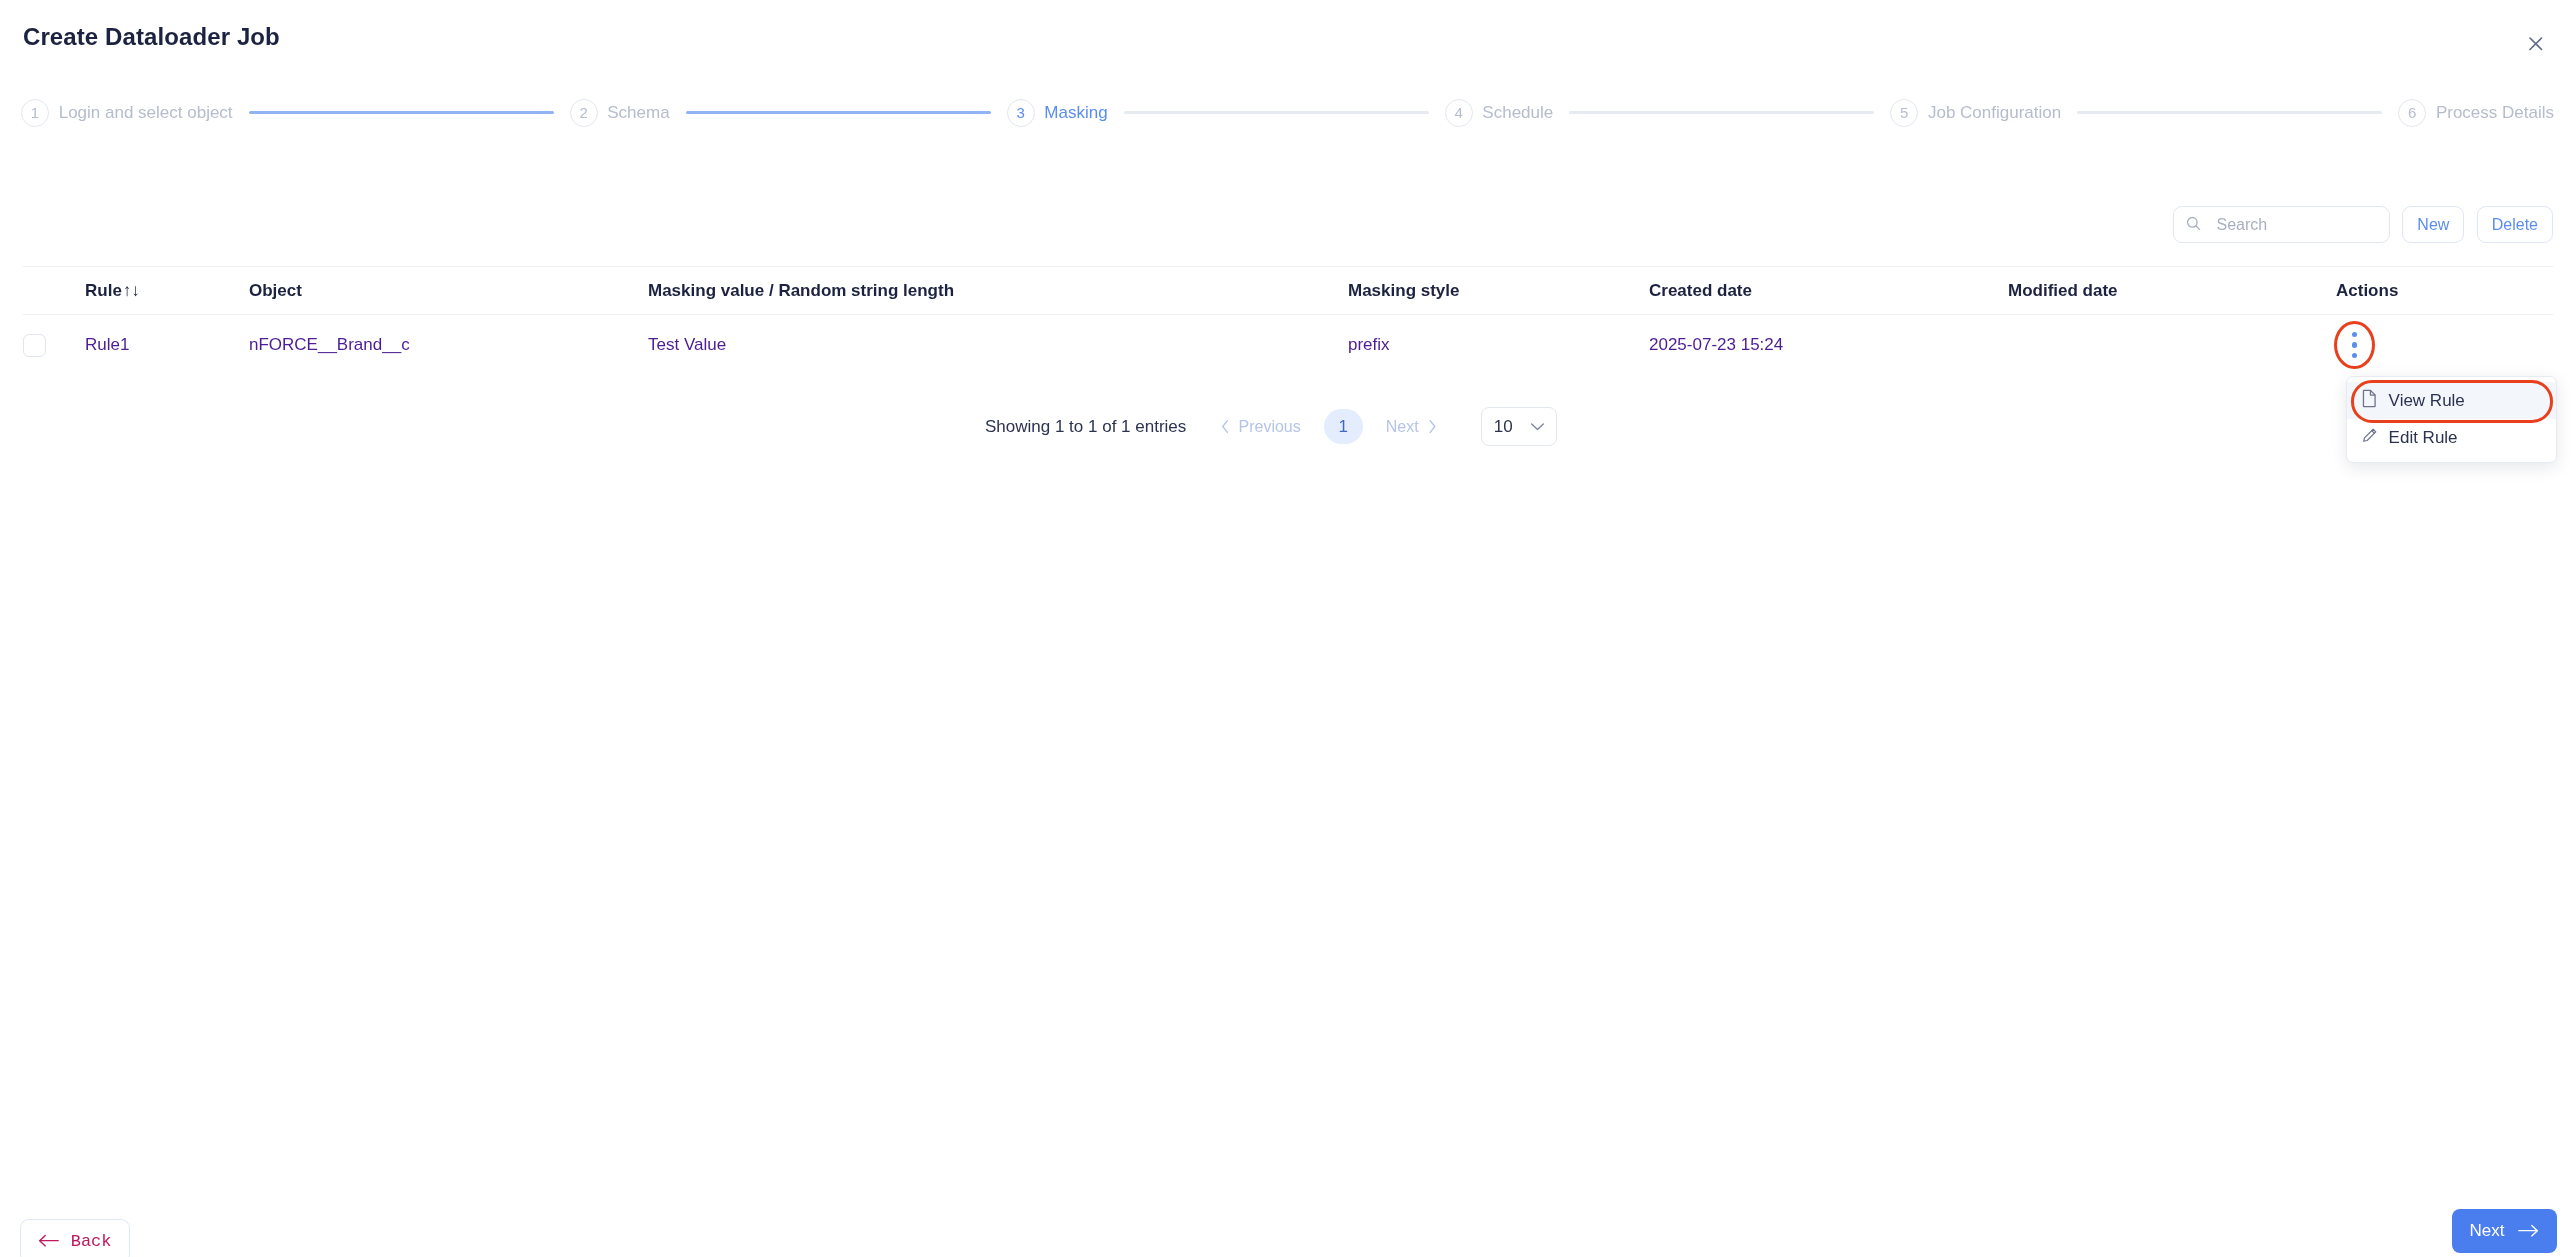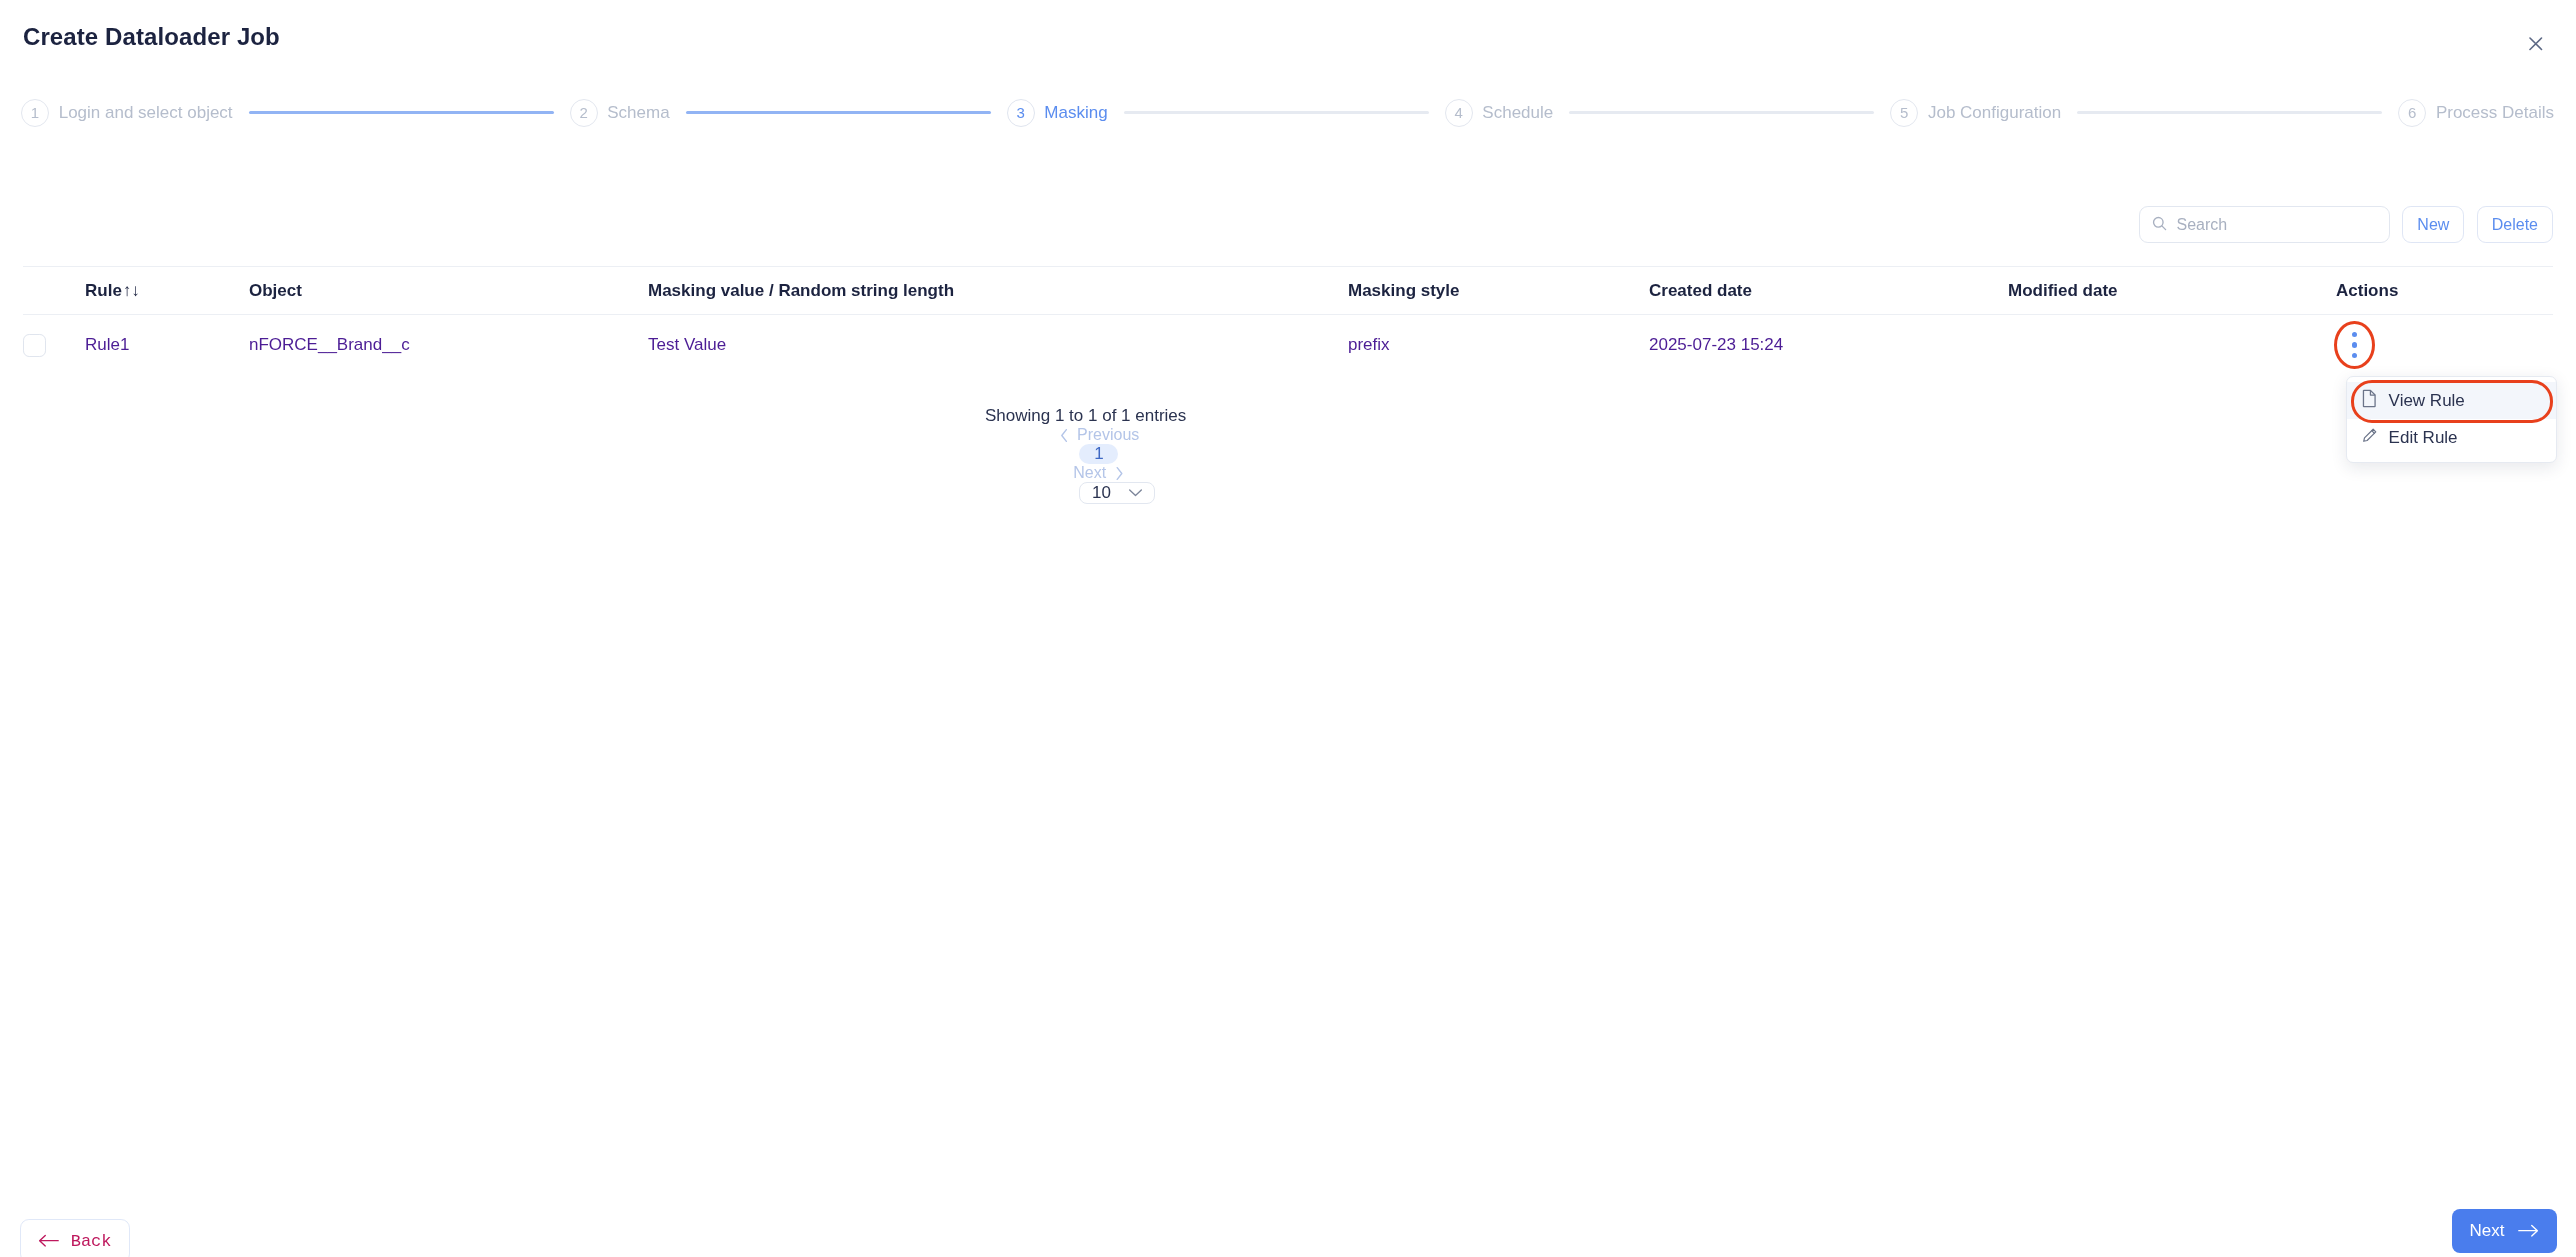--- a/index.html
+++ b/index.html
@@ -92,29 +92,29 @@
   
   .toolbar {
     position: absolute;
     top: 206px;
     right: 23px;
     display: flex;
     align-items: center;
     gap: 12.4px;
   }
   .search-box {
-    width: 251px;
+    width: 217px;
     height: 37px;
     border: 1.2px solid #e2e7f0;
     border-radius: 8.9px;
     display: flex;
     align-items: center;
     padding: 0 10.6px;
     background: #fff;
-    gap: 7px;
+    gap: 13px;
   }
   .search-box svg { flex: 0 0 auto; color: #a8b0c0; }
   .search-input {
     border: none;
     outline: none;
     font-size: 16px;
     color: #2a3352;
     font-family: "Liberation Sans", sans-serif;
     width: 100%;
     background: transparent;
@@ -238,21 +238,20 @@
 
   
   .pagination {
     position: absolute;
     top: 406px;
     left: 985px;
     display: flex;
     align-items: center;
     gap: 0;
     height: 41px;
-    flex-direction: column;
   }
   .pag-info {
     font-size: 17px;
     color: #2b3350;
     margin-right: 26.6px;
     white-space: nowrap;
   }
   .pag-prev, .pag-next {
     display: flex; align-items: center; gap: 8px;
     font-size: 16px; color: #b4c5e8;

